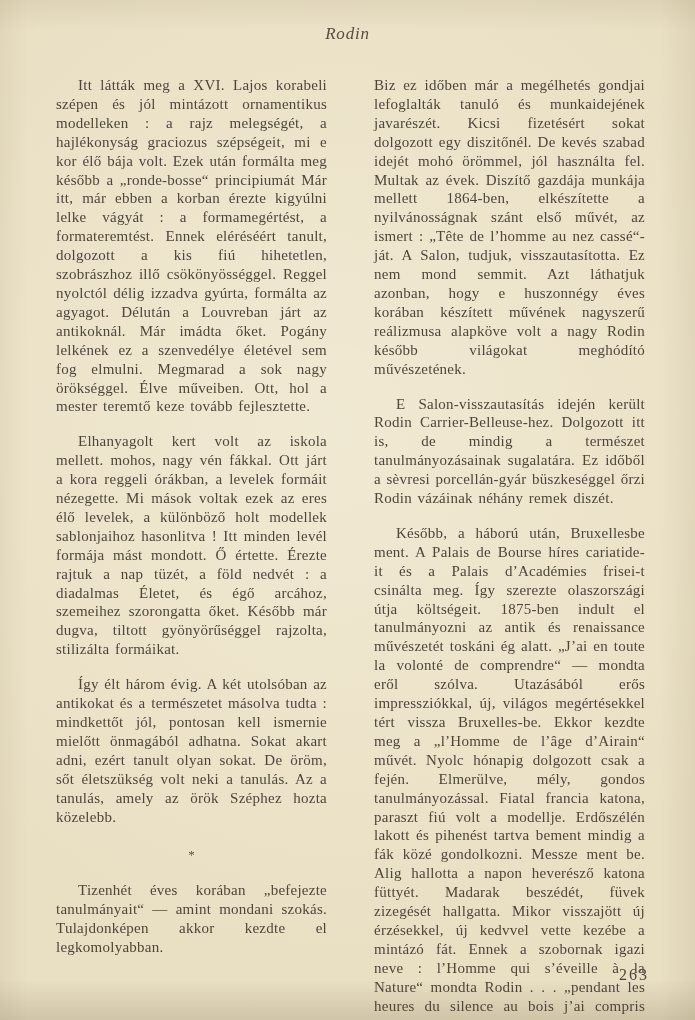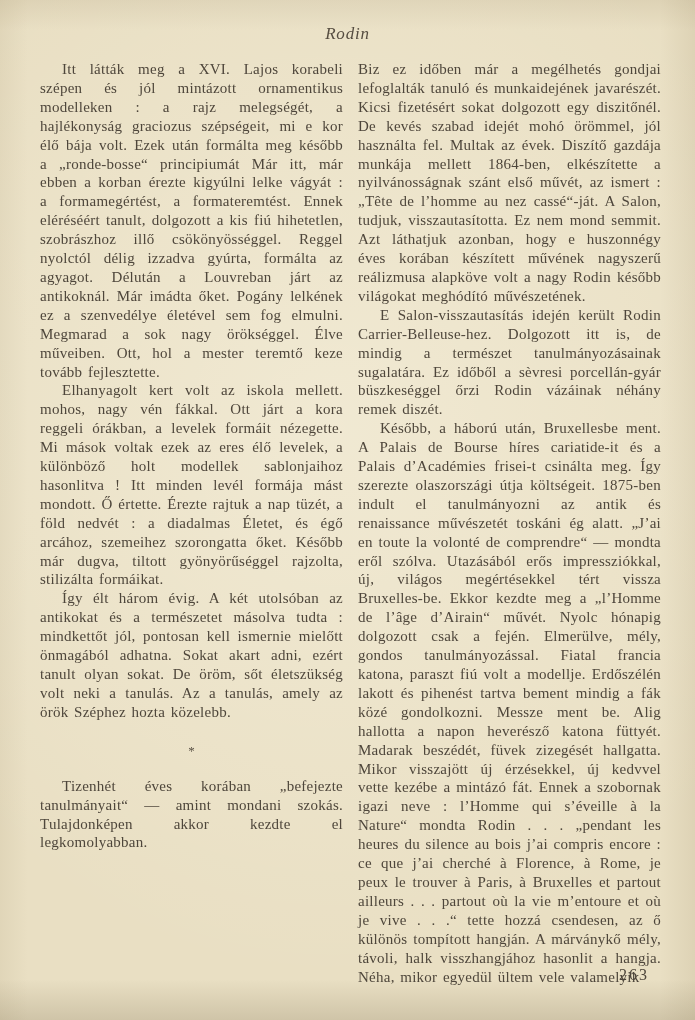--- a/index.html
+++ b/index.html
@@ -38,21 +38,21 @@
     left: 40px;
     width: 622px;
     display: flex;
     gap: 15px;
   }
   .col {
     width: 303px;
     min-width: 303px;
   }
   .para {
-    margin: 0;
+    margin: 16px;
     font-size: 15px;
     line-height: 18.9px;
     text-align: justify;
     word-spacing: 1.6px;
     letter-spacing: 0.25px;
     text-rendering: optimizeLegibility;
   }
   .para.indent {
     text-indent: 22px;
   }

